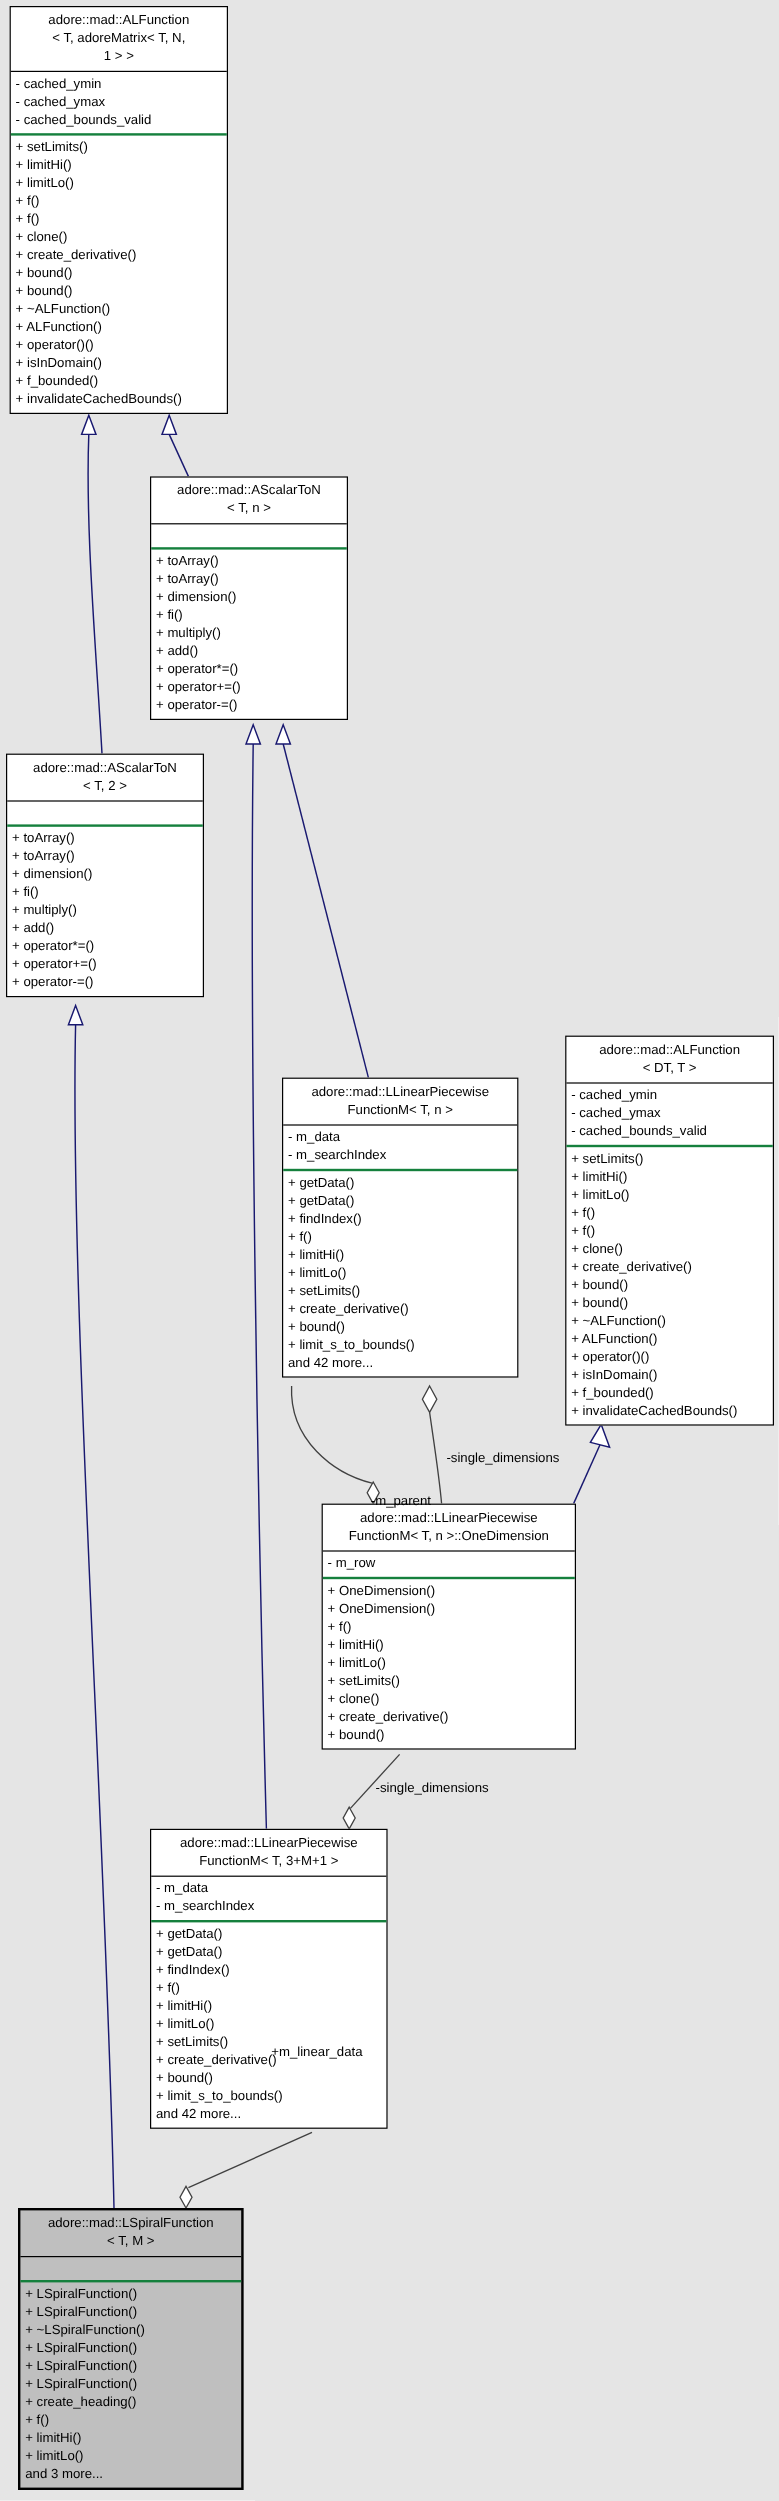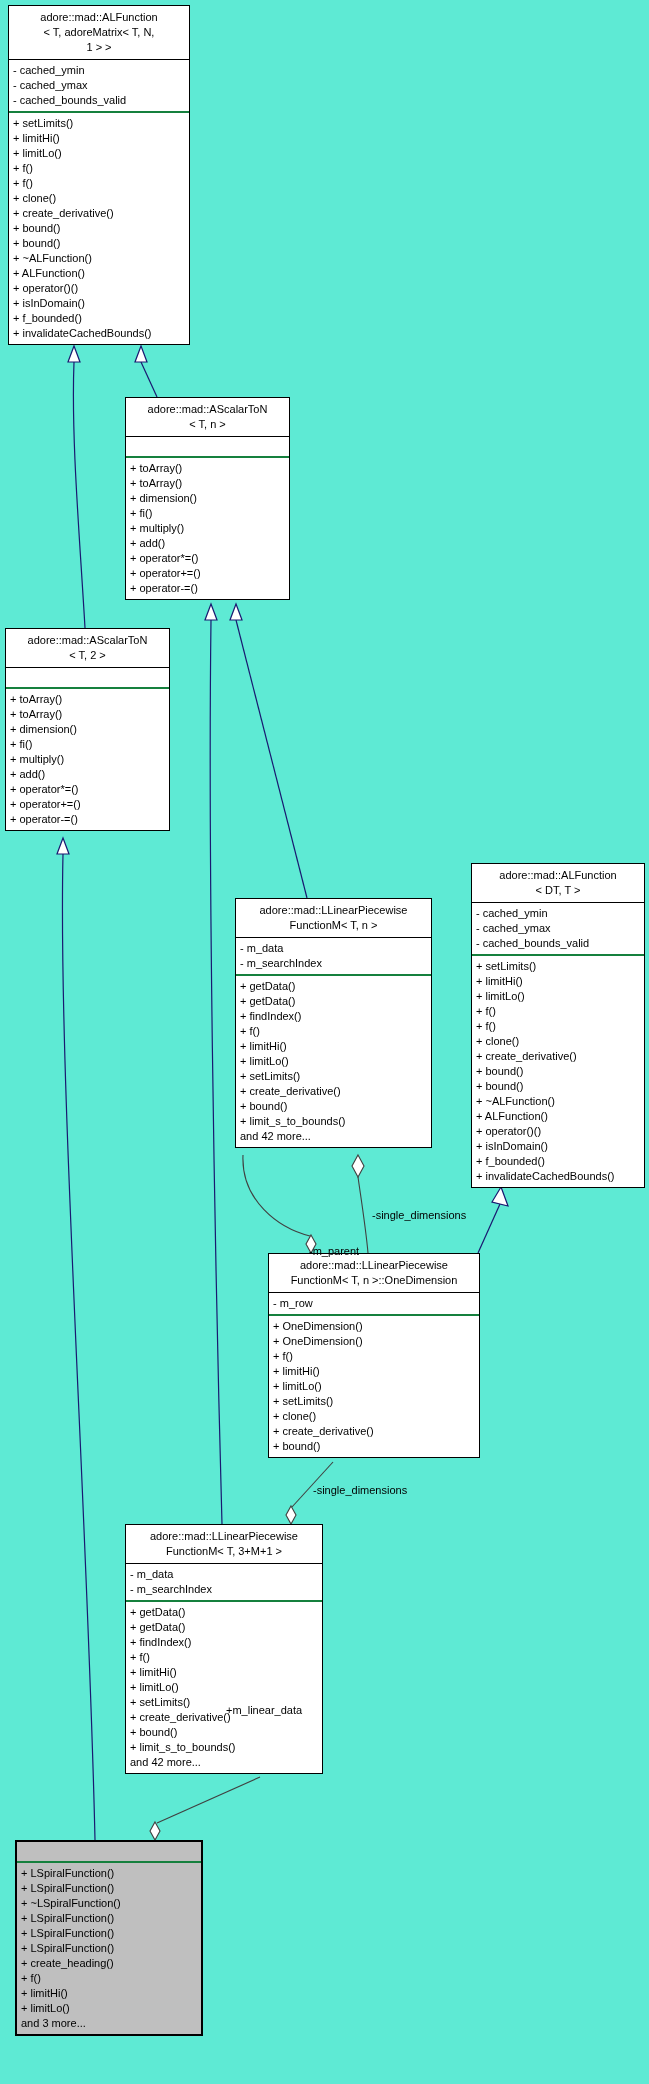--- a/index.html
+++ b/index.html
@@ -1,16 +1,16 @@
 <!DOCTYPE html>
 <html><head>
 <meta charset="utf-8">
 <style>
   html,body{margin:0;padding:0;background:#ffffff;}
-  #canvas{position:relative;width:649px;height:2084px;background:#5eead4;overflow:hidden;
+  #canvas{position:relative;width:649px;height:2084px;background:#e5e5e5;overflow:hidden;
           font-family:"Liberation Sans", sans-serif;text-decoration:underline;}
   svg.edges{position:absolute;left:0;top:0;z-index:1;}
   .uml-box{position:absolute;z-index:2;background:#ffffff;border:1px solid #000;
            box-sizing:border-box;color:#000;font-size:11px;line-height:15px;}
   .uml-box .title{text-align:center;white-space:pre-line;padding:4px 3px;border-bottom:1px solid #000;}
   .uml-box .attrs{padding:3px 4px;border-bottom:2px solid #15803d;min-height:13px;}
   .uml-box .methods{padding:3px 4px;}
   .row{white-space:nowrap;}
   #box-lspiral{background:#bfbfbf;border-width:2px;}
   .edge-label{position:absolute;z-index:3;font-size:11px;line-height:13px;color:#000;white-space:nowrap;}
@@ -212,20 +212,22 @@
         <div class="row">+ limitLo()</div>
         <div class="row">+ setLimits()</div>
         <div class="row">+ create_derivative()</div>
         <div class="row">+ bound()</div>
         <div class="row">+ limit_s_to_bounds()</div>
         <div class="row">and 42 more...</div>
       </div>
   </div>
 
   <div class="uml-box" id="box-lspiral">
+    <div class="title">adore::mad::LSpiralFunction
+&lt; T, M &gt;</div>
     <div class="attrs"></div>
     <div class="methods">
         <div class="row">+ LSpiralFunction()</div>
         <div class="row">+ LSpiralFunction()</div>
         <div class="row">+ ~LSpiralFunction()</div>
         <div class="row">+ LSpiralFunction()</div>
         <div class="row">+ LSpiralFunction()</div>
         <div class="row">+ LSpiralFunction()</div>
         <div class="row">+ create_heading()</div>
         <div class="row">+ f()</div>

